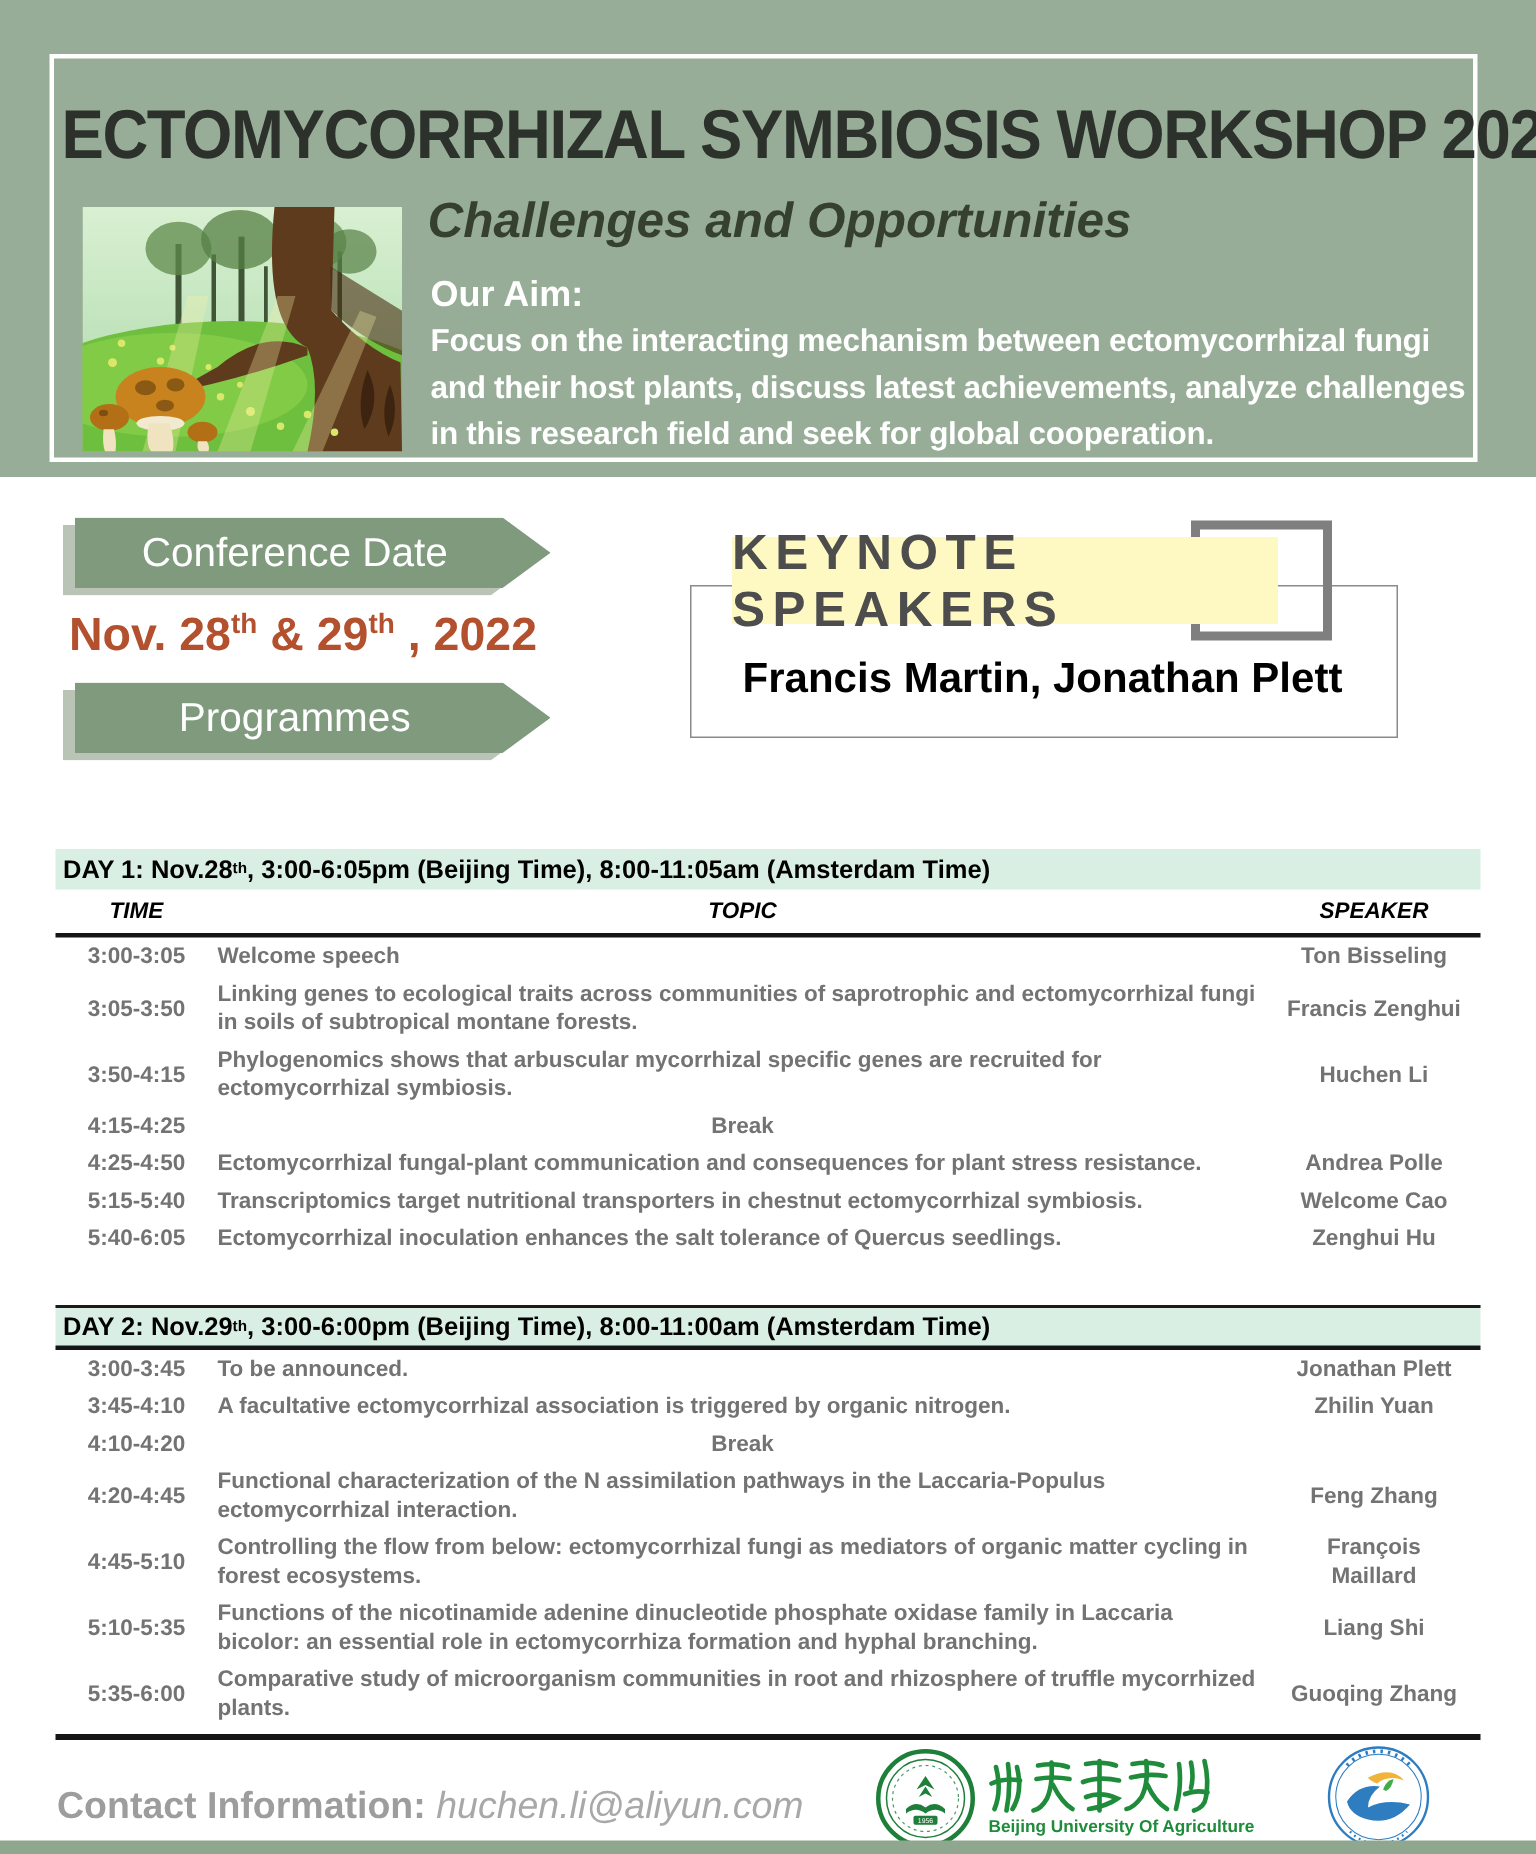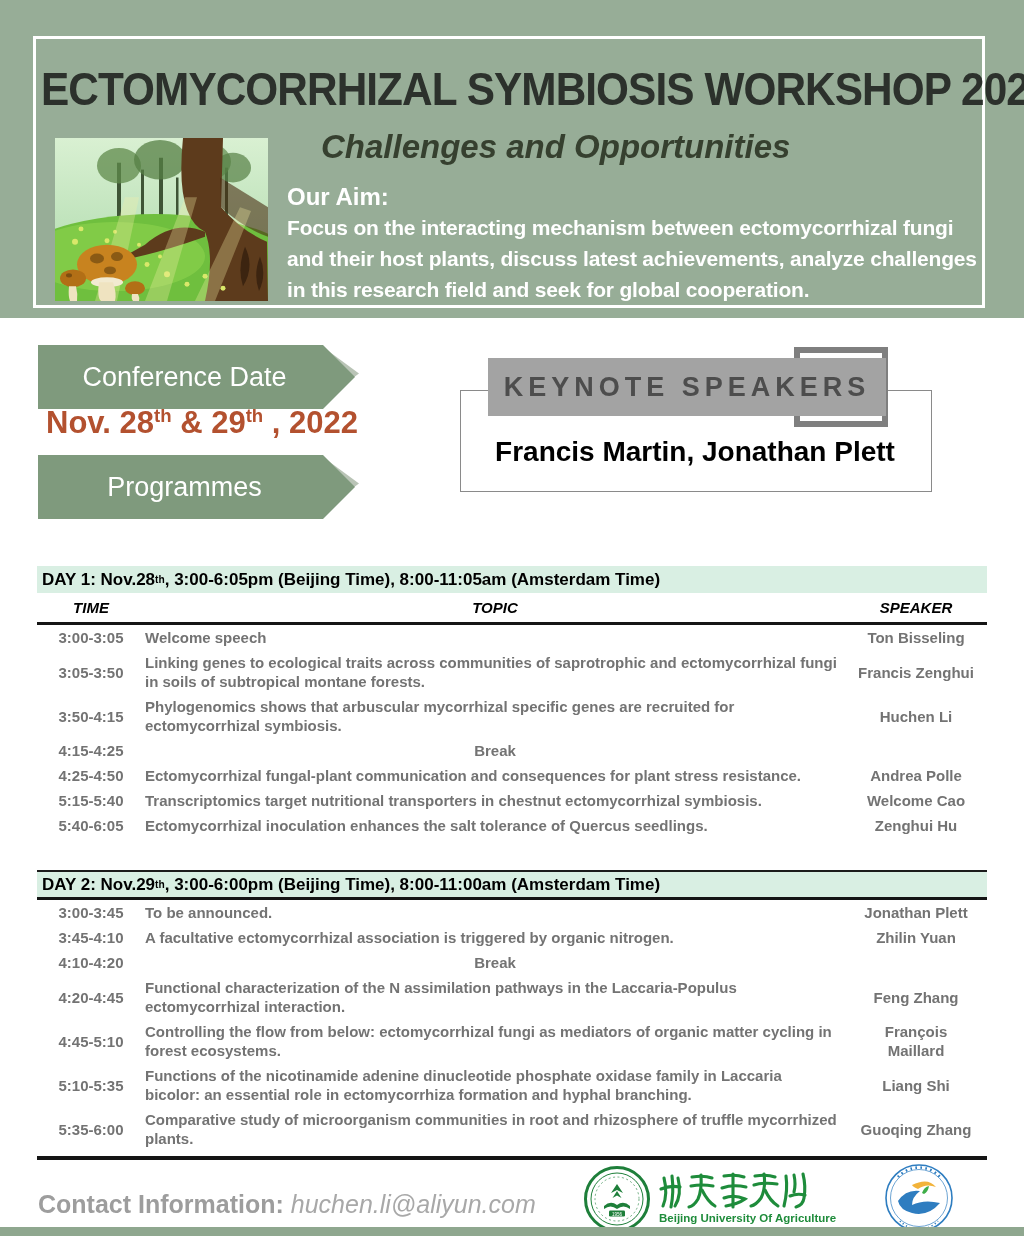--- a/index.html
+++ b/index.html
@@ -7,46 +7,46 @@
         font-family:"Liberation Sans",sans-serif;}
 
   
   .hdr{position:absolute;left:0;top:0;width:1024px;height:318px;background:#97ad97;}
   .hdr-frame{position:absolute;left:33px;top:36px;width:946px;height:266px;border:3px solid #ffffff;}
   .hdr-title{position:absolute;left:0;top:62px;width:1024px;text-align:center;
              font-weight:bold;font-size:46px;color:#2c312c;letter-spacing:-1px;
              transform:scaleX(0.92);transform-origin:center;white-space:nowrap;}
   .hdr-img{position:absolute;left:55px;top:138px;width:213px;height:163px;}
   .hdr-sub{position:absolute;left:285px;top:128px;font-style:italic;font-weight:bold;
-           font-size:33px;color:#36402f;margin-left:36px;}
+           font-size:33px;color:#36402f;}
   .hdr-aim-label{position:absolute;left:287px;top:183px;font-weight:bold;font-size:24px;color:#ffffff;}
   .hdr-aim{position:absolute;left:287px;top:212px;width:692px;font-weight:bold;font-size:21px;
            line-height:31px;color:#ffffff;letter-spacing:-0.2px;}
 
   
-  .banner{position:absolute;height:64px;background:#7f9a7d;color:#ffffff;
+  .banner{position:absolute;height:47px;background:#7f9a7d;color:#ffffff;
           font-size:27px;display:flex;align-items:center;justify-content:center;
           clip-path:polygon(0 0,285px 0,317px 50%,285px 100%,0 100%);width:317px;
-          padding-right:24px;box-sizing:border-box;}
+          padding-right:24px;box-sizing:border-box;margin-left:12px;}
   .banner-shadow{position:absolute;height:47px;width:317px;background:#b9c4b6;
           clip-path:polygon(0 0,285px 0,317px 50%,285px 100%,0 100%);}
   .conf-banner{left:38px;top:345px;}
   .conf-banner-sh{left:42px;top:350px;}
   .prog-banner{left:38px;top:455px;}
   .prog-banner-sh{left:42px;top:460px;}
   .date-line{position:absolute;left:46px;top:405px;font-weight:bold;font-size:31px;color:#b3512f;}
   .date-line sup{font-size:60%;}
 
   .kn-box{position:absolute;left:460px;top:390px;width:470px;height:100px;
           border:1px solid #8a8a8a;background:#ffffff;z-index:1;}
   .kn-bracket{position:absolute;left:794px;top:347px;width:82px;height:68px;
           border:6px solid #7f7f7f;background:transparent;z-index:2;}
-  .kn-label{position:absolute;left:488px;top:358px;width:398px;height:58px;background:#a3a3a3;
+  .kn-label{position:absolute;left:488px;top:358px;width:364px;height:58px;background:#fef9c3;
           display:flex;align-items:center;justify-content:center;z-index:3;
-          font-weight:bold;font-size:27px;color:#4d4d4d;letter-spacing:5px;}
+          font-weight:bold;font-size:33px;color:#4d4d4d;letter-spacing:5px;}
   .kn-names{position:absolute;left:460px;top:436px;width:470px;text-align:center;z-index:4;
           font-weight:bold;font-size:28px;color:#000000;}
 
   
   .sched{position:absolute;left:37px;width:950px;}
   .day1{top:522px;margin-top:44px;} .day2{top:858px;}
   .day-bar{background:#d9efe3;height:27px;display:flex;align-items:center;
            font-weight:bold;font-size:17px;color:#000;padding-left:5px;box-sizing:border-box;}
   .day-bar sup{font-size:60%;}
   .day2 .day-bar{border-top:2px solid #1b1b1b;}

